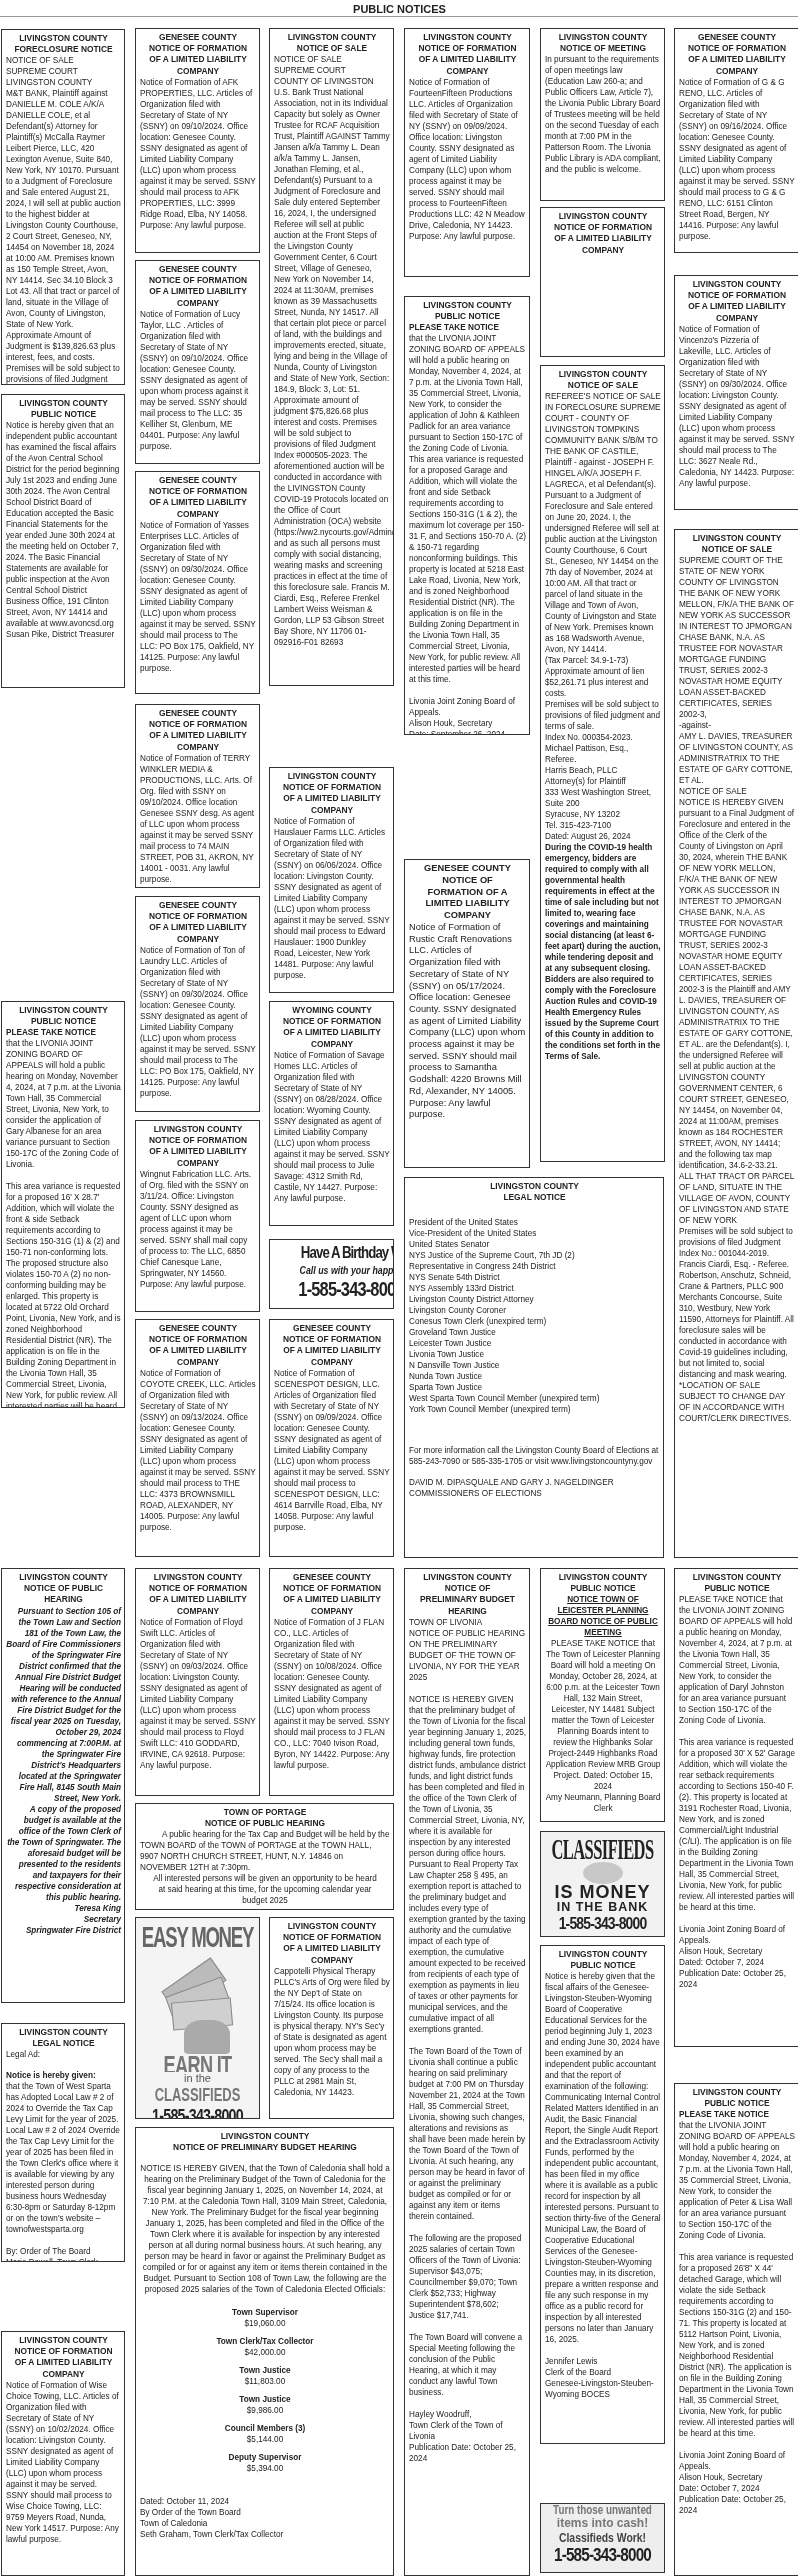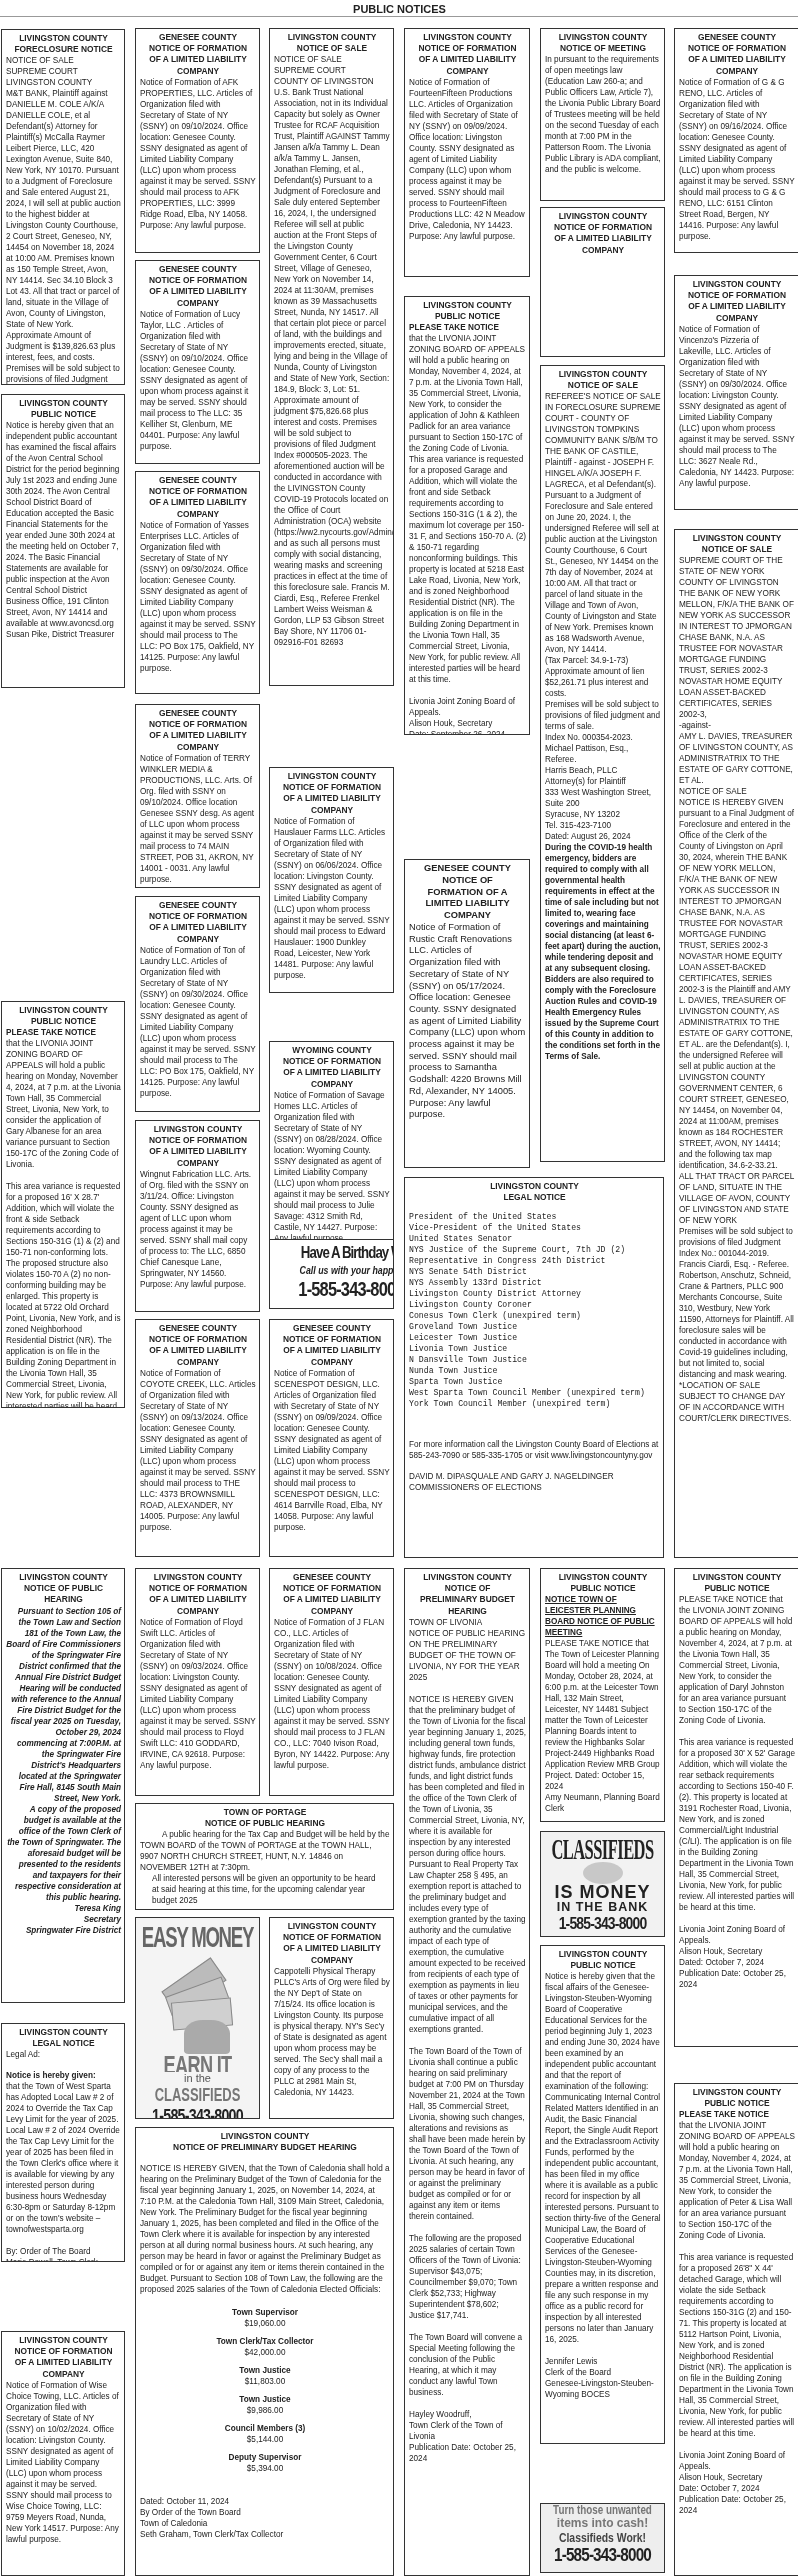--- a/index.html
+++ b/index.html
@@ -3,28 +3,28 @@
 <meta charset="utf-8">
 <style>
   * { box-sizing: border-box; margin: 0; padding: 0; }
   body { width: 799px; height: 2576px; background: #fff; font-family: "Liberation Sans", sans-serif; color: #222; position: relative; overflow: hidden; }
   .page-header { position: absolute; left: 0; top: 0; width: 799px; height: 17px; border-bottom: 1px solid #999; text-align: center; font-weight: bold; font-size: 11px; line-height: 14px; padding-top: 2px; }
   .notice { position: absolute; border: 1.5px solid #333; padding: 3px 3px 3px 4px; font-size: 8.2px; line-height: 11px; overflow: hidden; background: #fff; }
   .notice .title { text-align: center; font-weight: bold; font-size: 8.4px; line-height: 11.2px; }
   .notice .body { white-space: pre-line; }
   .notice .bold { font-weight: bold; }
   .notice .bi { font-weight: bold; font-style: italic; text-align: right; }
-  .notice .center { text-align: left; }
+  .notice .center { text-align: center; }
   .notice .ul { text-decoration: underline; font-weight: bold; }
   .big { font-size: 9.3px; line-height: 11.7px; }
   .big .title { font-size: 9.3px; line-height: 11.8px; }
   .ad { position: absolute; border: 1.5px solid #333; overflow: hidden; text-align: center; background: #fff; }
   .salary { text-align: center; margin-bottom: 7px; }
   .salary .role { font-weight: bold; }
-  .elect-list { white-space: pre-line; margin: 8px 0 30px 0; font-family: Liberation Mono, monospace; }
+  .elect-list { white-space: pre-line; margin: 14px 0 30px 0; }
 </style>
 </head>
 <body>
 
 <div class="page-header">
   <span>PUBLIC NOTICES</span>
 </div>
 
 <div class="notice" style="left:1px;top:29px;width:124px;height:356px;">
   <div class="title" style="white-space:pre-line">LIVINGSTON COUNTY
@@ -146,21 +146,21 @@
 COUNTY OF LIVINGSTON
 U.S. Bank Trust National Association, not in its Individual Capacity but solely as Owner Trustee for RCAF Acquisition Trust, Plaintiff AGAINST Tammy Jansen a/k/a Tammy L. Dean a/k/a Tammy L. Jansen, Jonathan Fleming, et al., Defendant(s) Pursuant to a Judgment of Foreclosure and Sale duly entered September 16, 2024, I, the undersigned Referee will sell at public auction at the Front Steps of the Livingston County Government Center, 6 Court Street, Village of Geneseo, New York on November 14, 2024 at 11:30AM, premises known as 39 Massachusetts Street, Nunda, NY 14517. All that certain plot piece or parcel of land, with the buildings and improvements erected, situate, lying and being in the Village of Nunda, County of Livingston and State of New York, Section: 184.9, Block: 3, Lot: 51. Approximate amount of judgment $75,826.68 plus interest and costs. Premises will be sold subject to provisions of filed Judgment Index #000505-2023. The aforementioned auction will be conducted in accordance with the LIVINGSTON County COVID-19 Protocols located on the Office of Court Administration (OCA) website (https://ww2.nycourts.gov/Admin/oca.shtml) and as such all persons must comply with social distancing, wearing masks and screening practices in effect at the time of this foreclosure sale. Francis M. Ciardi, Esq., Referee Frenkel Lambert Weiss Weisman &amp; Gordon, LLP 53 Gibson Street Bay Shore, NY 11706 01-092916-F01 82693</div>
 </div>
 <div class="notice" style="left:269px;top:767px;width:125px;height:226px;">
   <div class="title" style="white-space:pre-line">LIVINGSTON COUNTY
 NOTICE OF FORMATION
 OF A LIMITED LIABILITY
 COMPANY</div>
   <div class="body">Notice of Formation of Hauslauer Farms LLC. Articles of Organization filed with Secretary of State of NY (SSNY) on 06/06/2024. Office location: Livingston County. SSNY designated as agent of Limited Liability Company (LLC) upon whom process against it may be served. SSNY should mail process to Edward Hauslauer: 1900 Dunkley Road, Leicester, New York 14481. Purpose: Any lawful purpose.</div>
 </div>
-<div class="notice" style="left:269px;top:1041px;width:125px;height:225px;">
+<div class="notice" style="left:269px;top:1001px;width:125px;height:225px;">
   <div class="title" style="white-space:pre-line">WYOMING COUNTY
 NOTICE OF FORMATION
 OF A LIMITED LIABILITY
 COMPANY</div>
   <div class="body">Notice of Formation of Savage Homes LLC. Articles of Organization filed with Secretary of State of NY (SSNY) on 08/28/2024. Office location: Wyoming County. SSNY designated as agent of Limited Liability Company (LLC) upon whom process against it may be served. SSNY should mail process to Julie Savage: 4312 Smith Rd, Castile, NY 14427. Purpose: Any lawful purpose.</div>
 </div>
 <div class="ad" style="left:269px;top:1239px;width:125px;height:70px;padding-top:3px;padding-left:37px;">
   <div style="font-family:'Liberation Sans Narrow','Liberation Sans',sans-serif;font-weight:bold;font-size:17px;line-height:20px;letter-spacing:-1.2px;transform:scaleX(0.78);transform-origin:center;white-space:nowrap;margin-left:-20px;margin-right:-20px;">Have A Birthday Wish?</div>
   <div style="font-weight:bold;font-style:italic;font-size:11px;line-height:14px;transform:scaleX(0.8);white-space:nowrap;margin:0 -20px;">Call us with your happy ad!</div>
   <div style="font-weight:bold;font-size:20px;line-height:24px;letter-spacing:-1px;transform:scaleX(0.82);white-space:nowrap;margin:0 -20px;">1-585-343-8000</div>

